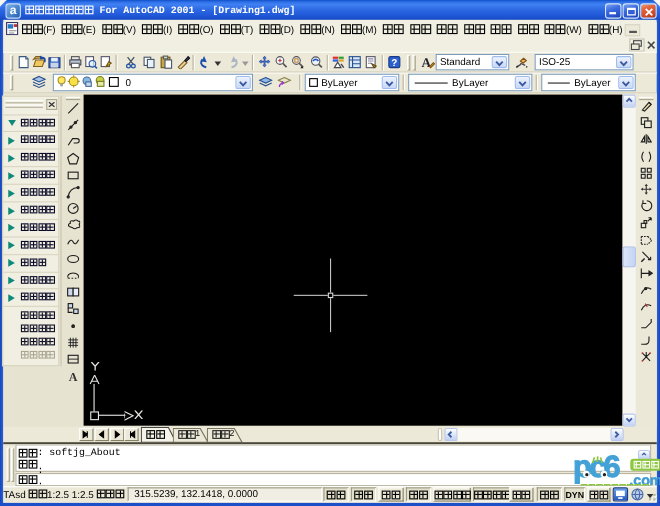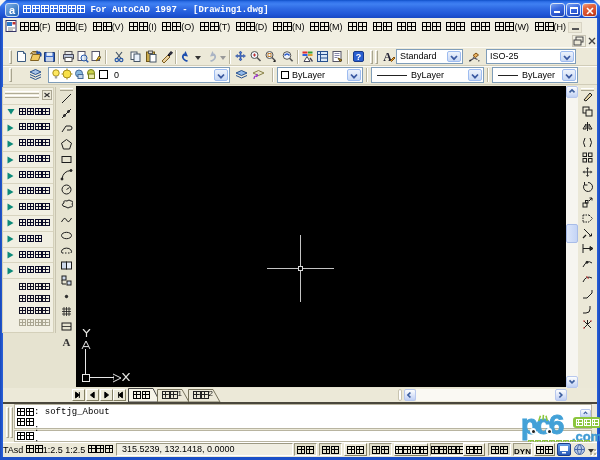--- a/index.html
+++ b/index.html
@@ -22,21 +22,21 @@
 <div class="a" style="left:5px;top:3px;width:14px;height:14px;border-radius:3px;border:1px solid #cfe0f8;
 background:linear-gradient(135deg,#7fb2ea,#1d5fb0);color:#fff;font-weight:bold;font-size:11px;line-height:12px;text-align:center">a</div>
 <div class="a" style="left:23px;top:5px;color:#fff;font-weight:bold;font-size:9px;font-family:'Liberation Mono',monospace;white-space:nowrap"><span style="display:inline-flex;gap:1px;vertical-align:top">
       <i class="h" style="width:8px;height:8px;flex:none;color:#fff"></i>
       <i class="h" style="width:8px;height:8px;flex:none;color:#fff"></i>
       <i class="h" style="width:8px;height:8px;flex:none;color:#fff"></i>
       <i class="h" style="width:8px;height:8px;flex:none;color:#fff"></i>
       <i class="h" style="width:8px;height:8px;flex:none;color:#fff"></i>
       <i class="h" style="width:8px;height:8px;flex:none;color:#fff"></i>
       <i class="h" style="width:8px;height:8px;flex:none;color:#fff"></i>
-    </span><span> For AutoCAD 1997 - [Drawing1.dwg]</span></div>
+    </span><span> For AutoCAD 2001 - [Drawing1.dwg]</span></div>
 <div class="a" style="left:550px;top:3px;width:15px;height:14px;border-radius:3px;border:1px solid #d8e4f8;background:linear-gradient(160deg,#7ba2f0 0%,#3a6ae0 40%,#2a55cc 75%,#1a3fa8 100%)">
     <div style="position:absolute;left:3px;bottom:3px;width:6px;height:2px;background:#fff"></div>
   </div>
 <div class="a" style="left:566px;top:3px;width:15px;height:14px;border-radius:3px;border:1px solid #d8e4f8;background:linear-gradient(160deg,#7ba2f0 0%,#3a6ae0 40%,#2a55cc 75%,#1a3fa8 100%)">
     <div style="position:absolute;left:3px;top:3px;width:8px;height:7px;border:1px solid #fff;border-top:2px solid #fff"></div>
   </div>
 <div class="a" style="left:582px;top:3px;width:15px;height:14px;border-radius:3px;border:1px solid #d8e4f8;background:linear-gradient(160deg,#f0a080 0%,#e4653c 30%,#d44a28 70%,#b03010 100%)">
     <svg width="14" height="14" viewBox="0 0 14 14">
       <path d="M4 4 L10 10 M10 4 L4 10" stroke="#fff" stroke-width="1.6"></path>
     </svg>

